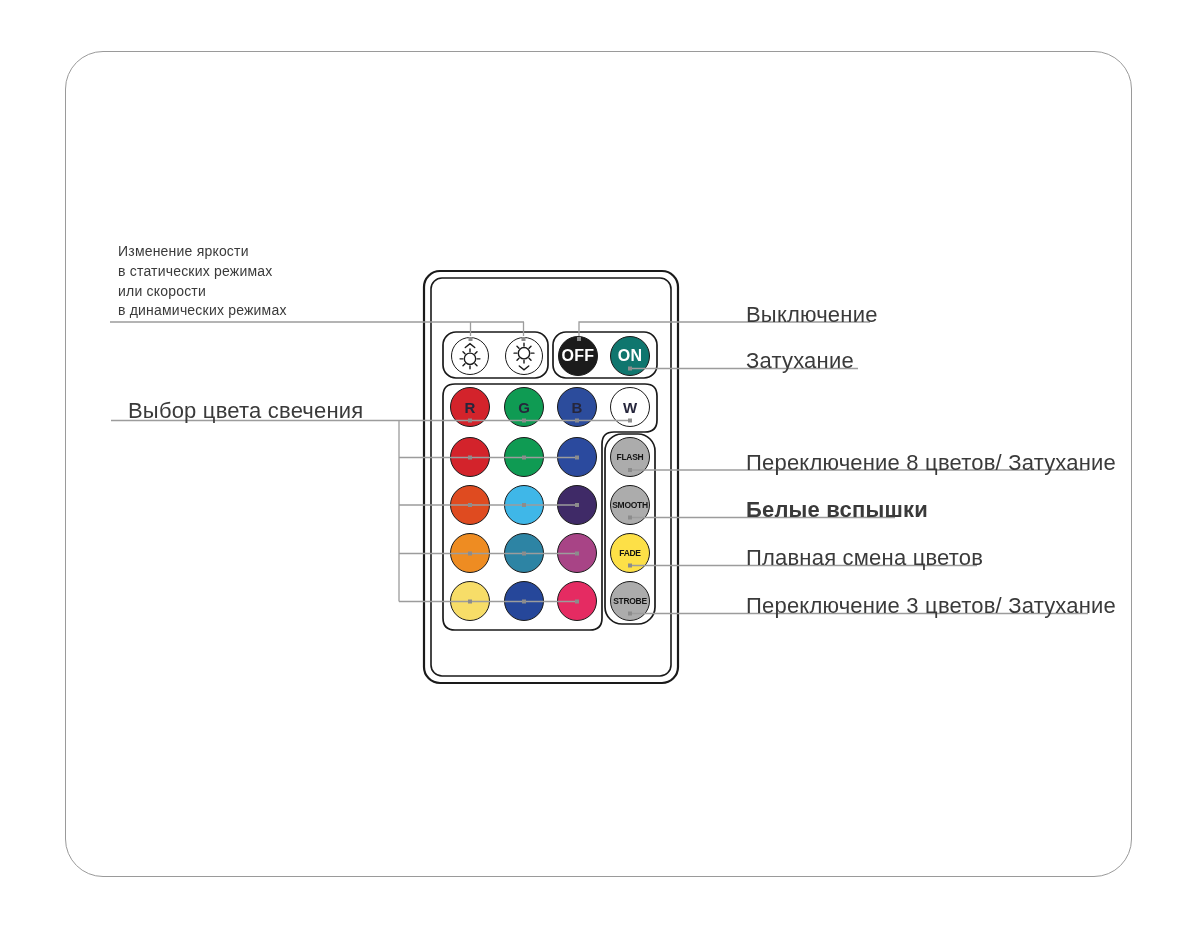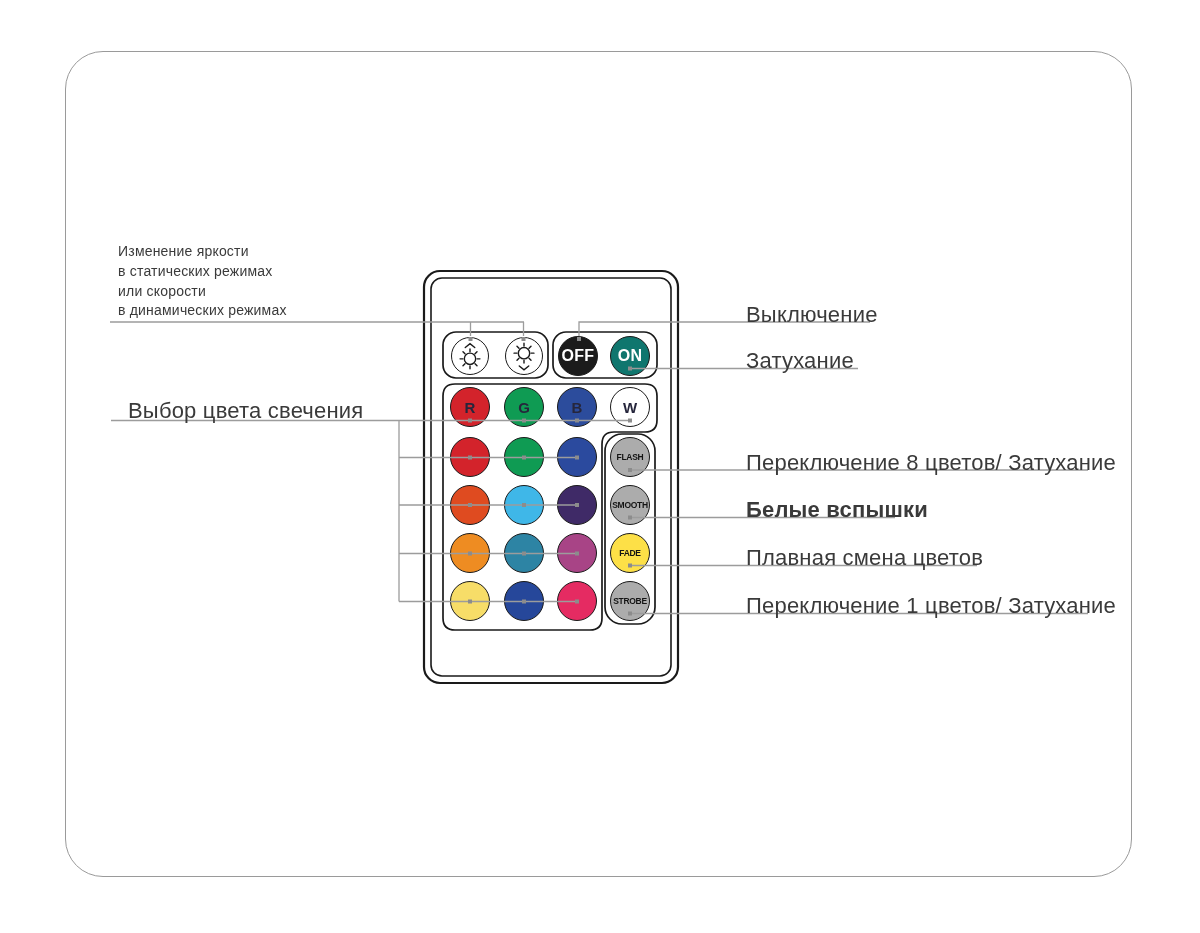--- a/index.html
+++ b/index.html
@@ -140,13 +140,13 @@
   <div>в статических режимах</div>
   <div>или скорости</div>
   <div>в динамических режимах</div>
 </div>
 <div class="lbl" style="left:128px;top:398px;">Выбор цвета свечения</div>
 <div class="lbl" style="left:746px;top:302px;">Выключение</div>
 <div class="lbl" style="left:746px;top:348px;">Затухание</div>
 <div class="lbl" style="left:746px;top:450px;">Переключение 8 цветов/ Затухание</div>
 <div class="lbl" style="left:746px;top:497px;font-weight:bold;">Белые вспышки</div>
 <div class="lbl" style="left:746px;top:545px;">Плавная смена цветов</div>
-<div class="lbl" style="left:746px;top:593px;">Переключение 1 цветов/ Затухание</div>
+<div class="lbl" style="left:746px;top:593px;">Переключение 3 цветов/ Затухание</div>
 
 </body></html>

